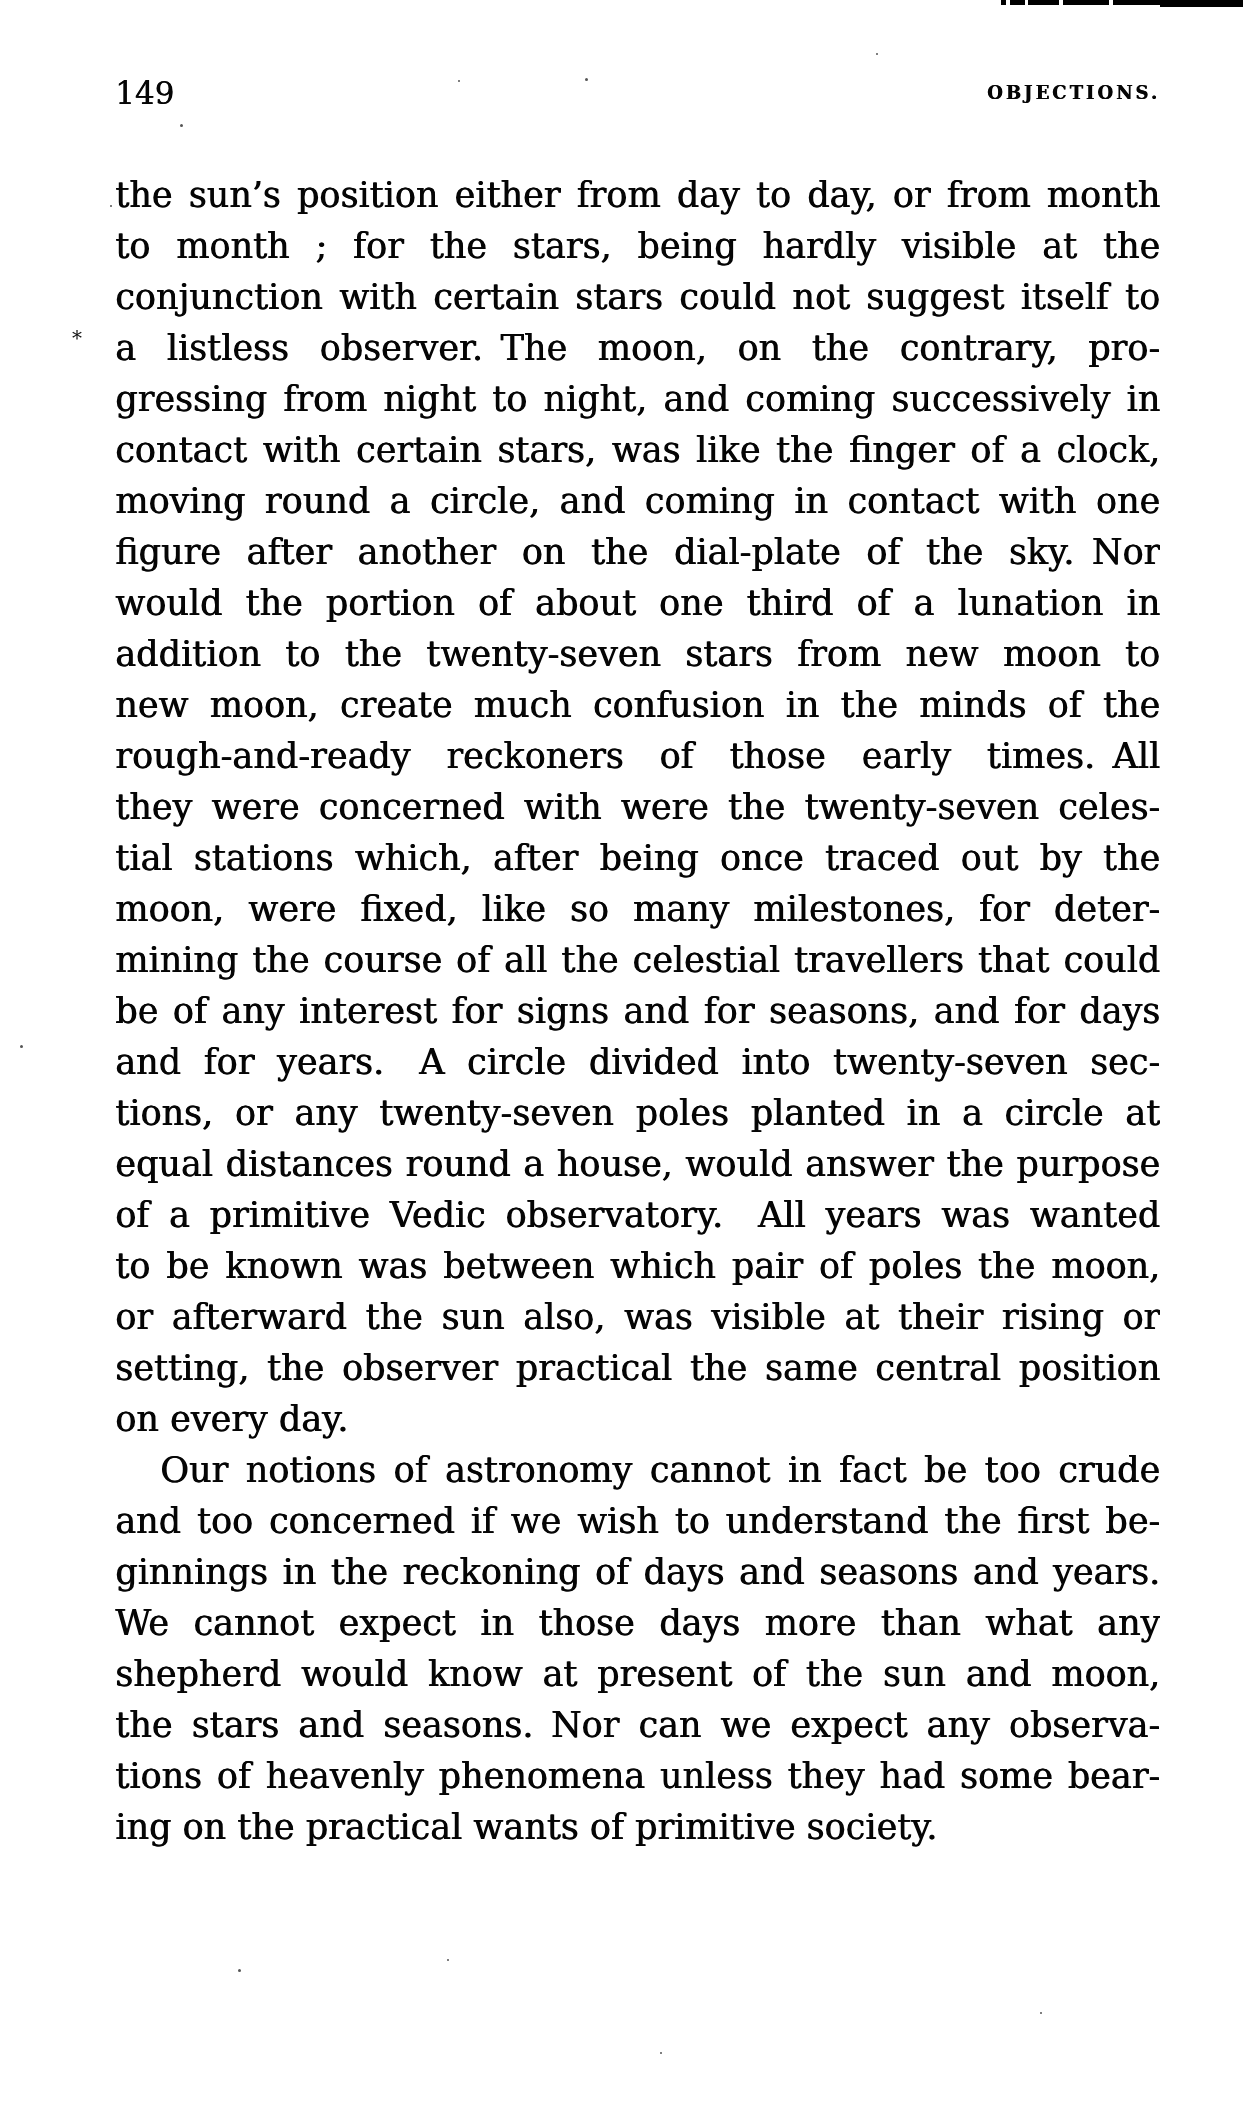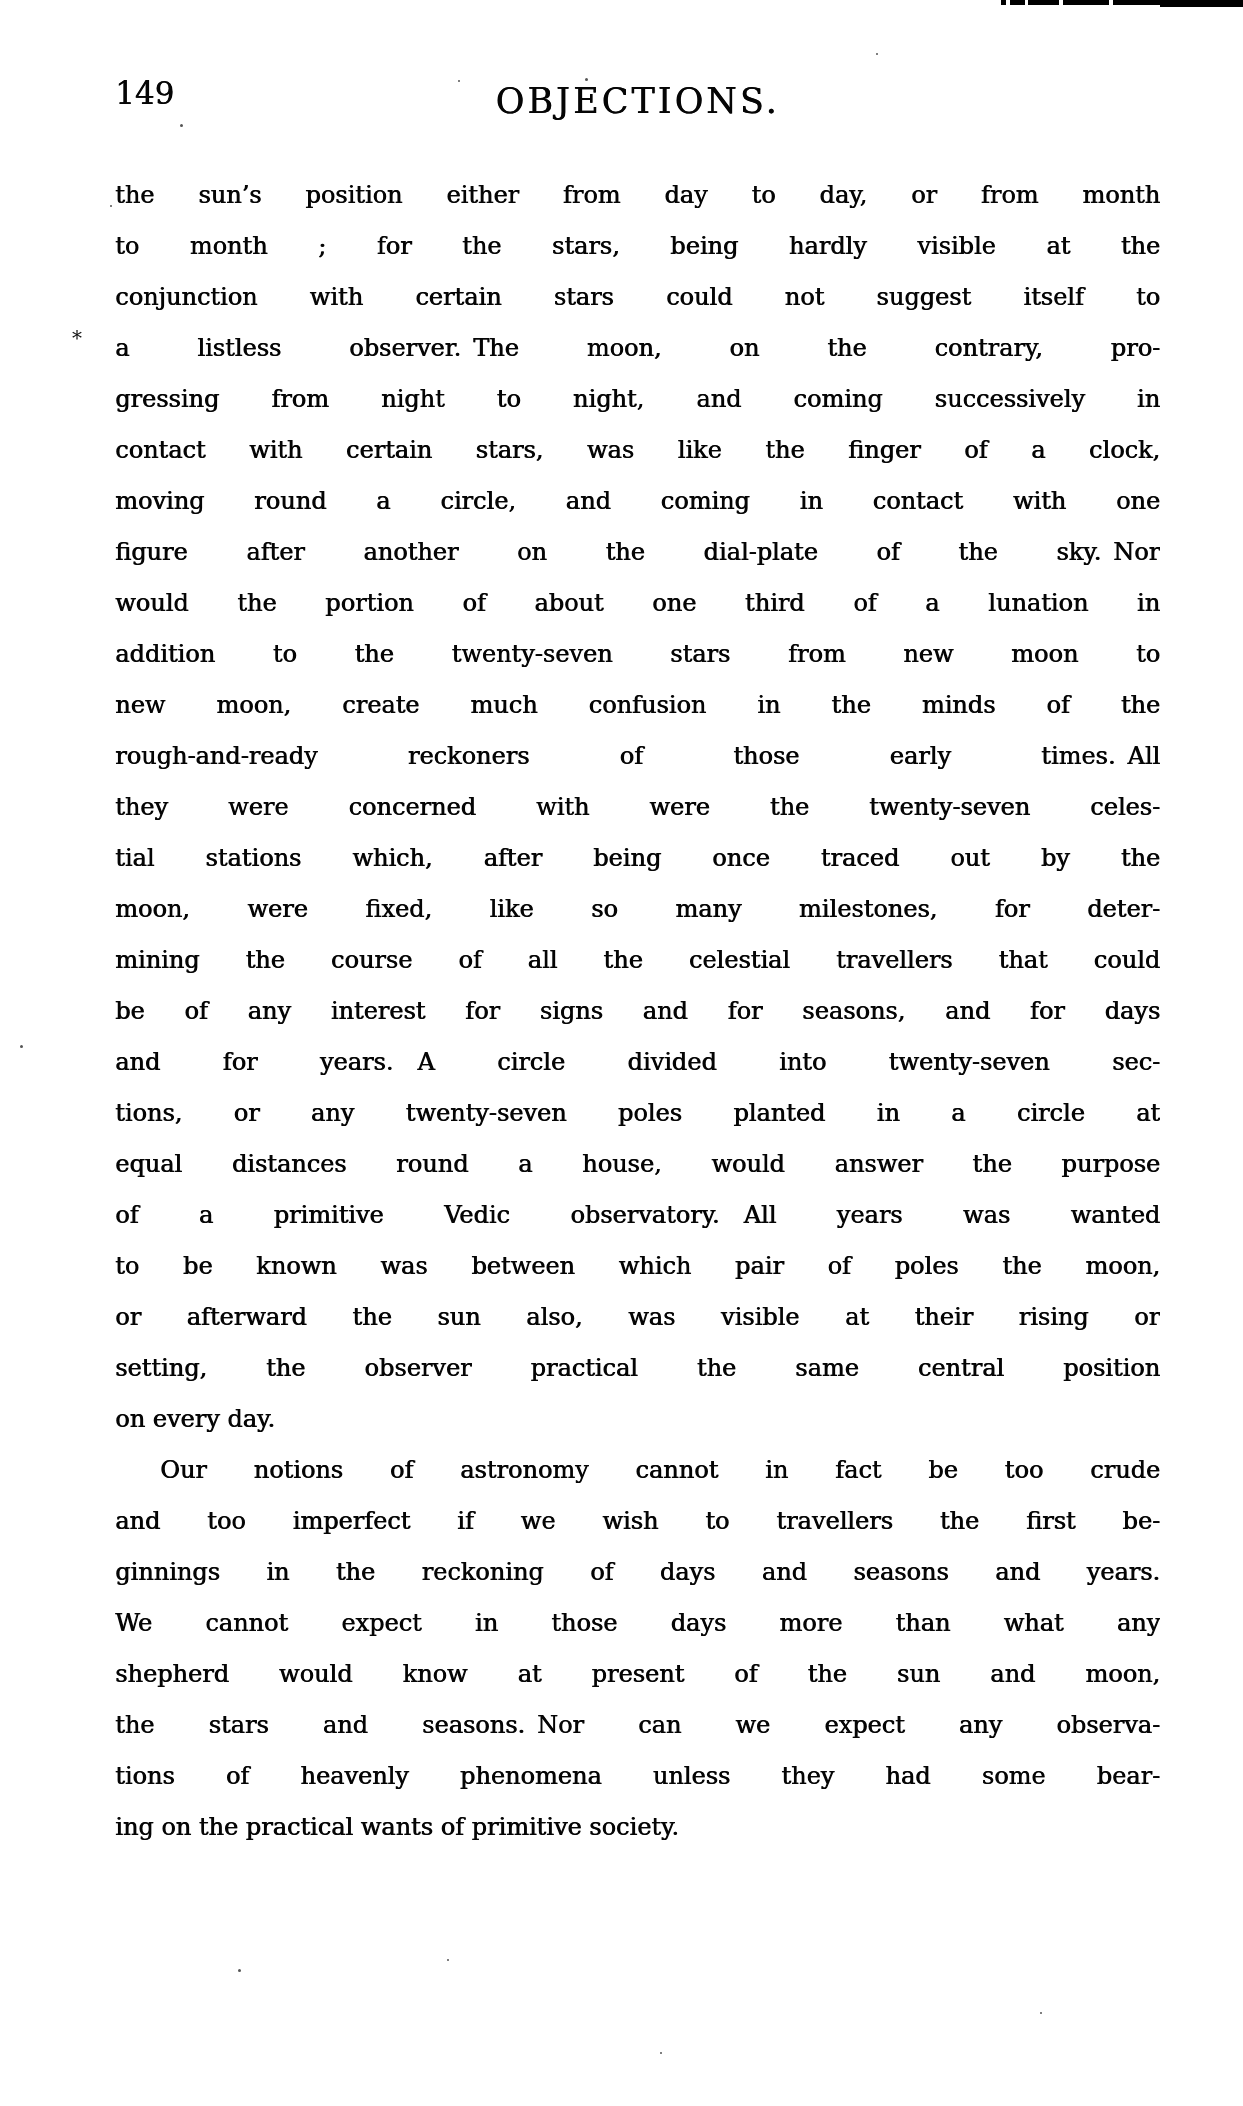--- a/index.html
+++ b/index.html
@@ -24,39 +24,39 @@
       #000 112px 100%);
   }
   .top-edge-artifact2 {
     position: absolute;
     top: 0; left: 1160px; width: 83px; height: 7px;
     background: #000;
   }
   .header-title {
     position: absolute;
     top: 84px; left: 115px; width: 1045px;
-    text-align: center;
-    font-size: 35px;
-    font-weight: normal;
+    text-align: right;
+    font-size: 18px;
+    font-weight: bold;
     letter-spacing: 3px;
     line-height: 1;
     text-shadow: 0.5px 0 0 currentColor;
   }
   .page-number {
     position: absolute;
     top: 78px; left: 115px; width: 1030px;
     text-align: left;
     font-size: 31px;
     line-height: 1;
     text-shadow: 0.5px 0 0 currentColor;
   }
   .page-body {
     position: absolute;
     top: 170px; left: 115px; width: 1045px;
-    font-size: 24px;
+    font-size: 35px;
     line-height: 51px;
     text-shadow: 0.7px 0 0 currentColor;
   }
   .line {
     height: 51px;
     overflow: hidden;
     text-align: justify;
     text-align-last: justify;
     -moz-text-align-last: justify;
   }
@@ -113,21 +113,21 @@
       <div class="line">be of any interest for signs and for seasons, and for days</div>
       <div class="line">and for years.  A circle divided into twenty-seven sec-</div>
       <div class="line">tions, or any twenty-seven poles planted in a circle at</div>
       <div class="line">equal distances round a house, would answer the purpose</div>
       <div class="line">of a primitive Vedic observatory.  All years was wanted</div>
       <div class="line">to be known was between which pair of poles the moon,</div>
       <div class="line">or afterward the sun also, was visible at their rising or</div>
       <div class="line">setting, the observer practical the same central position</div>
       <div class="line para-last">on every day.</div>
       <div class="line first-indent">Our notions of astronomy cannot in fact be too crude</div>
-      <div class="line">and too imperfect if we wish to travellers the first be-</div>
+      <div class="line">and too concerned if we wish to understand the first be-</div>
       <div class="line">ginnings in the reckoning of days and seasons and years.</div>
       <div class="line">We cannot expect in those days more than what any</div>
       <div class="line">shepherd would know at present of the sun and moon,</div>
       <div class="line">the stars and seasons. Nor can we expect any observa-</div>
       <div class="line">tions of heavenly phenomena unless they had some bear-</div>
       <div class="line para-last">ing on the practical wants of primitive society.</div>
     </div>
 
   <div class="speck" style="left:585px;top:78px;width:3px;height:3px;"></div>
   <div class="speck" style="left:458px;top:80px;width:2px;height:2px;"></div>

